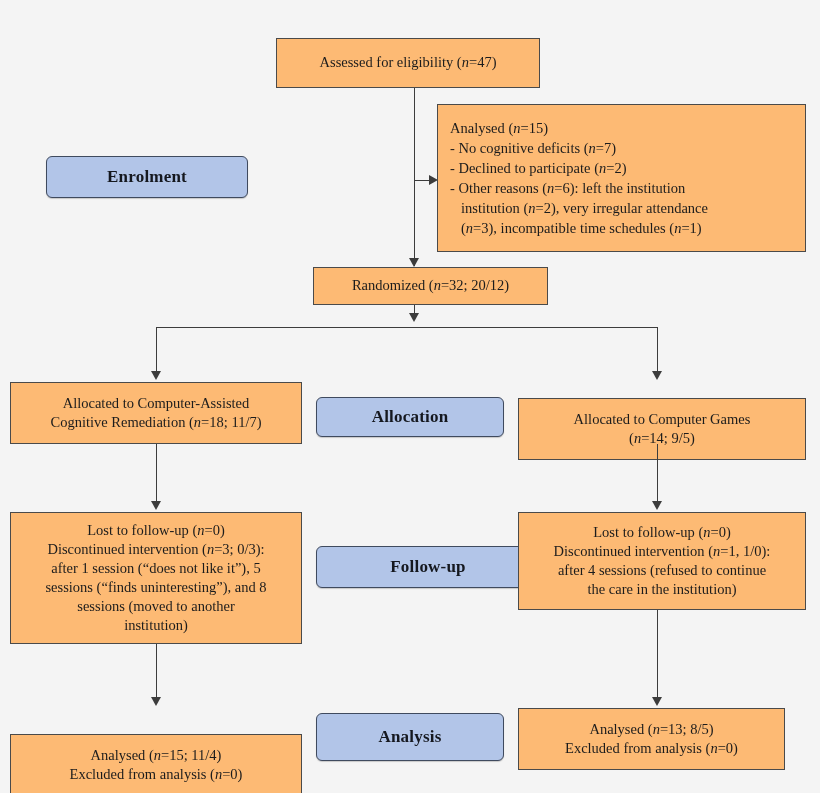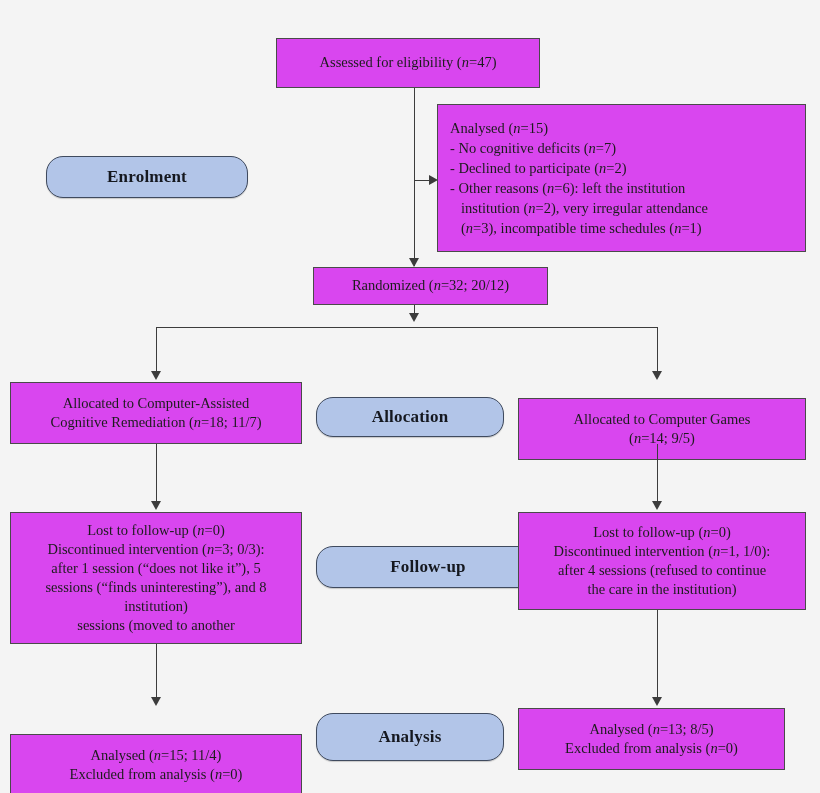--- a/index.html
+++ b/index.html
@@ -11,42 +11,42 @@
     position: relative;
     width: 820px;
     height: 793px;
     background: #f4f4f4;
     font-family: "Liberation Serif", "DejaVu Serif", serif;
     overflow: hidden;
   }
   .box {
     position: absolute;
     box-sizing: border-box;
-    background: #d946ef;
+    background: #fdba74;
     border: 1.6px solid #4a4a4a;
     display: flex;
     align-items: center;
     justify-content: center;
     color: #1c1c1c;
     font-size: 14.5px;
     line-height: 1.32;
     text-align: center;
     padding: 4px 8px;
   }
   .box .inner { width: 100%; }
   .box.left-align {
     justify-content: flex-start;
     text-align: left;
   }
   .stage {
     position: absolute;
     box-sizing: border-box;
     background: #b2c5e8;
     border: 1.6px solid #3f4a5e;
-    border-radius: 17px;
+    border-radius: 6px;
     display: flex;
     align-items: center;
     justify-content: center;
     font-weight: bold;
     font-size: 17px;
     color: #15181f;
     letter-spacing: 0.2px;
     box-shadow: 0 1px 1px rgba(0,0,0,0.18);
   }
   .vline {
@@ -154,22 +154,22 @@
   <div class="arrow-down" style="left:151px; top:501px;"></div>
   <div class="vline" style="left:657px; top:444px; height:60px;"></div>
   <div class="arrow-down" style="left:652px; top:501px;"></div>
 
   <div class="box" style="left:10px; top:512px; width:292px; height:132px;">
     <div class="inner">
       <div><span>Lost to follow-up (</span><span class="it">n</span><span>=0)</span></div>
       <div><span>Discontinued intervention (</span><span class="it">n</span><span>=3; 0/3):</span></div>
       <div>after 1 session (“does not like it”), 5</div>
       <div>sessions (“finds uninteresting”), and 8</div>
+      <div>sessions (moved to another</div>
       <div>institution)</div>
-      <div>sessions (moved to another</div>
     </div>
   </div>
 
   <div class="stage" style="left:316px; top:546px; width:224px; height:42px;">
     <span>Follow-up</span>
   </div>
 
   <div class="box" style="left:518px; top:512px; width:288px; height:98px;">
     <div class="inner">
       <div><span>Lost to follow-up (</span><span class="it">n</span><span>=0)</span></div>

